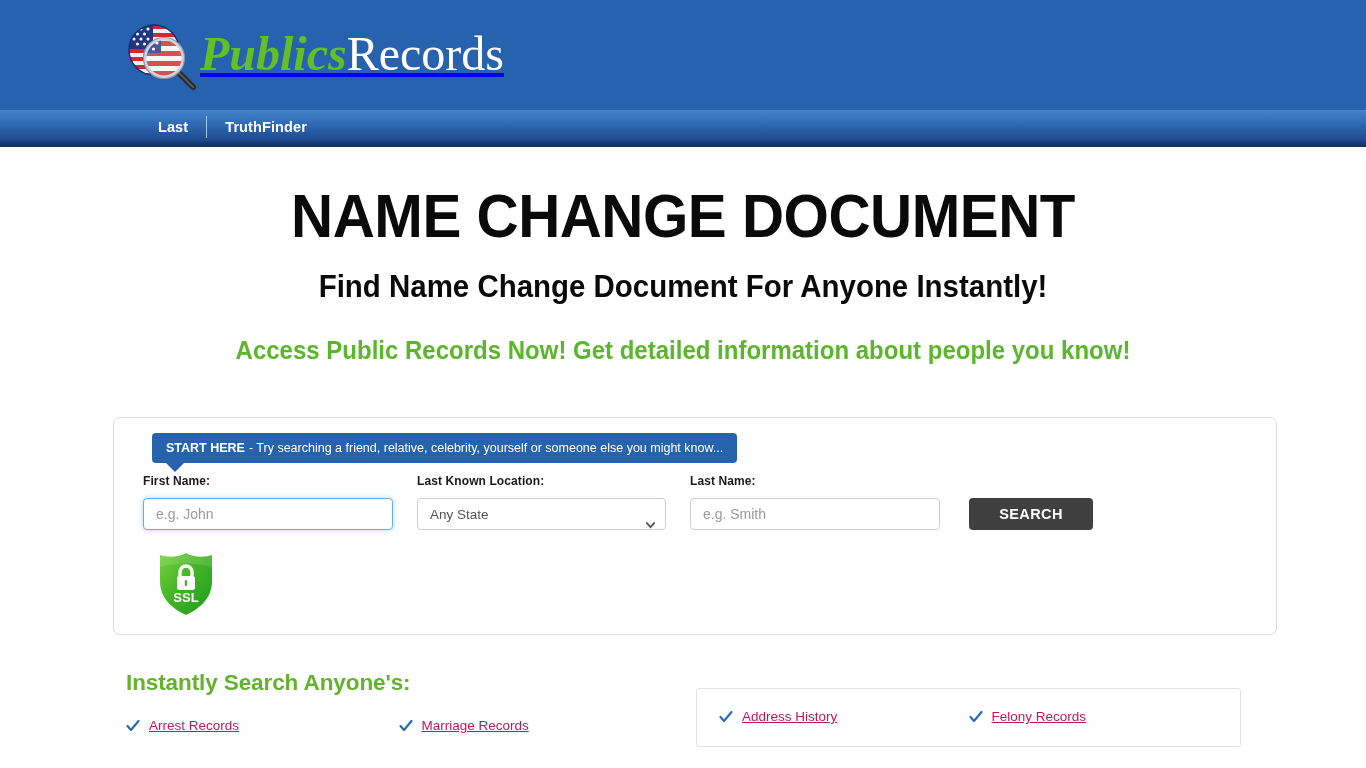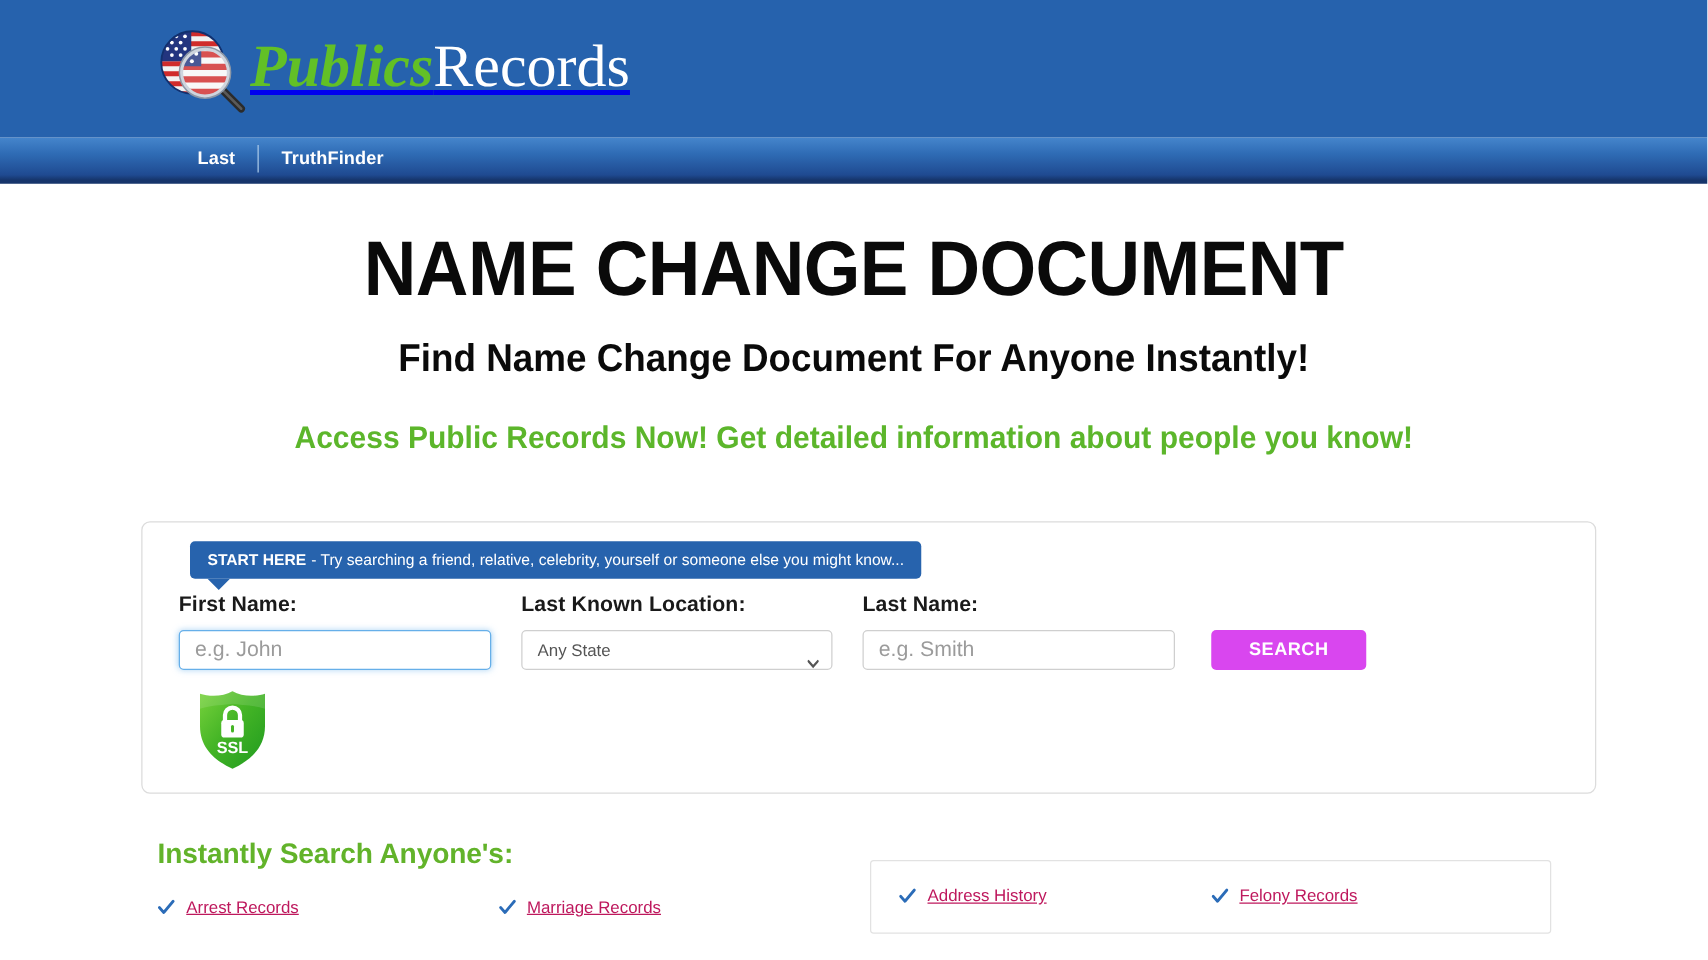--- a/index.html
+++ b/index.html
@@ -140,32 +140,32 @@
 
   .fields-row {
     position: absolute;
     left: 29px; top: 56px;
     display: flex;
     align-items: flex-end;
   }
   .field-group { margin-right: 24px; }
   .field-label {
     display: block;
-    font-size: 17px;
+    font-size: 12px;
     font-weight: bold;
     color: #1a1a1a;
     margin-bottom: 10px;
     letter-spacing: .1px;
   }
   .text-input {
     width: 250px; height: 32px;
     border: 1px solid #cfcfcf;
     border-radius: 4px;
     padding: 0 12px;
-    font-size: 17px;
+    font-size: 14px;
     color: #555;
     outline: none;
     background: #fff;
     font-family: "Liberation Sans", sans-serif;
   }
   .text-input::placeholder { color: #9b9b9b; }
   .text-input.focused {
     border: 1px solid #66afe9;
     box-shadow: 0 0 5px rgba(102,175,233,.55);
   }
@@ -184,21 +184,21 @@
     font-family: "Liberation Sans", sans-serif;
   }
   .select-chevron {
     position: absolute;
     right: 11px; top: 11px;
     width: 9px; height: 9px;
     pointer-events: none;
   }
   .search-btn {
     width: 124px; height: 32px;
-    background: #d946ef;
+    background: #404040;
     border: none;
     border-radius: 4px;
     color: #fff;
     font-size: 14.5px;
     font-weight: bold;
     letter-spacing: .4px;
     cursor: pointer;
     margin-left: 5px;
     font-family: "Liberation Sans", sans-serif;
   }

